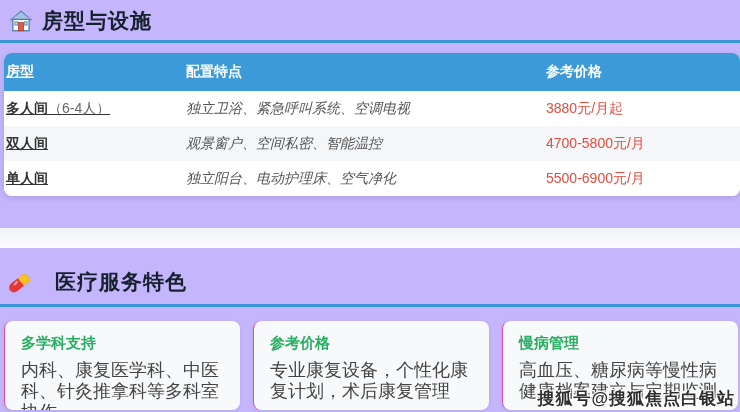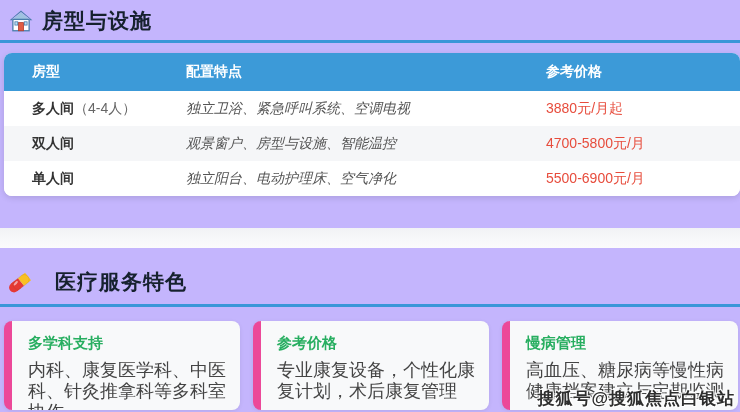--- a/index.html
+++ b/index.html
@@ -56,21 +56,21 @@
   }
   table.rooms th, table.rooms td {
     text-align: left;
     font-size: 14px;
     vertical-align: middle;
   }
   table.rooms thead tr { height: 38px; background: #3c9ad8; }
   table.rooms thead th { color: #ffffff; font-weight: bold; }
   table.rooms tbody tr { height: 35px; background: #ffffff; }
   table.rooms tbody tr.striped { background: #f5f6f8; }
-  .col-type  { width: 182px; padding-left: 28px; }
+  .col-type  { width: 182px; padding-left: 2px; text-decoration: underline; }
   .col-feat  { width: 360px; }
   .col-price { width: auto; }
   td.cell-type { color: #333; font-weight: bold; }
   td.cell-type .note { color: #666; font-weight: normal; }
   td.cell-feat { color: #555; font-style: italic; }
   td.cell-price { color: #e74c3c; font-weight: normal; }
 
   
   .gray-strip {
     position: absolute;
@@ -87,21 +87,21 @@
     top: 321px;
     left: 4px;
     width: 734px;
     height: 89px;
     display: flex;
     gap: 13px;
   }
   .feature-card {
     flex: 1;
     background: #f8f9fa;
-    border-left: 8px solid #ec4899;
+    border-left: 1px solid #ec4899;
     border-radius: 8px;
     box-shadow: 0 1px 4px rgba(0,0,0,0.08);
     padding: 13px 14px 10px 16px;
     overflow: hidden;
   }
   .feature-card .card-title {
     color: #27ae60;
     font-size: 15px;
     font-weight: bold;
     margin-bottom: 7px;
@@ -158,27 +158,27 @@
         </colgroup>
       <thead>
         <tr>
           <th class="col-type">房型</th>
           <th class="col-feat">配置特点</th>
           <th class="col-price">参考价格</th>
         </tr>
       </thead>
       <tbody>
         <tr>
-          <td class="cell-type col-type"><span>多人间</span><span class="note">（4-4人）</span></td>
+          <td class="cell-type col-type"><span>多人间</span><span class="note">（6-4人）</span></td>
           <td class="cell-feat">独立卫浴、紧急呼叫系统、空调电视</td>
           <td class="cell-price">3880元/月起</td>
         </tr>
         <tr class="striped">
           <td class="cell-type col-type"><span>双人间</span><span class="note"></span></td>
-          <td class="cell-feat">观景窗户、房型与设施、智能温控</td>
+          <td class="cell-feat">观景窗户、空间私密、智能温控</td>
           <td class="cell-price">4700-5800元/月</td>
         </tr>
         <tr>
           <td class="cell-type col-type"><span>单人间</span><span class="note"></span></td>
           <td class="cell-feat">独立阳台、电动护理床、空气净化</td>
           <td class="cell-price">5500-6900元/月</td>
         </tr>
       </tbody>
     </table>
   </div>

